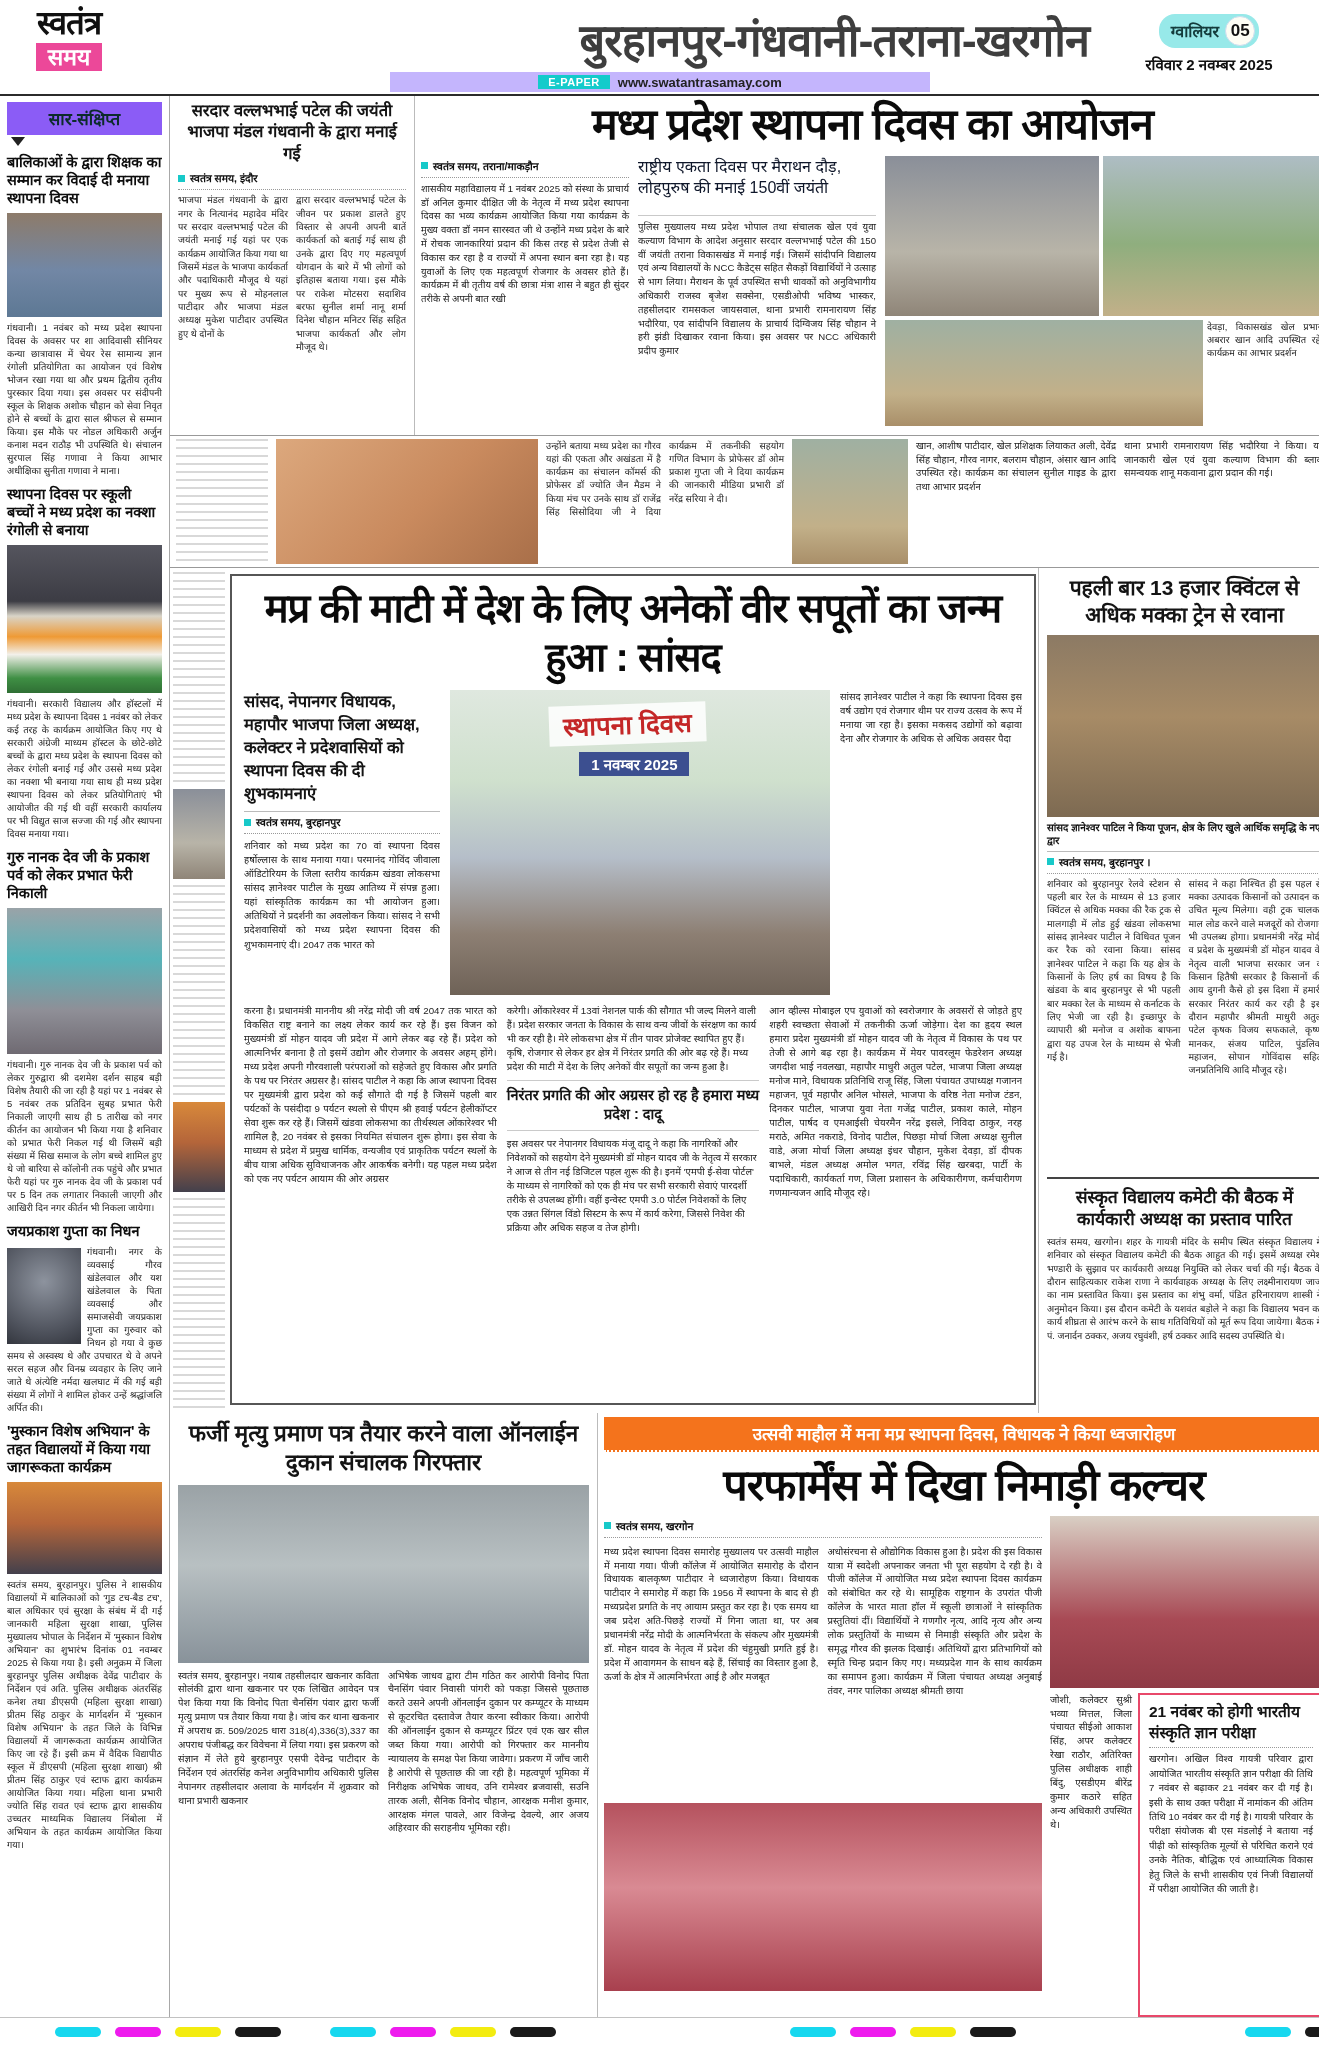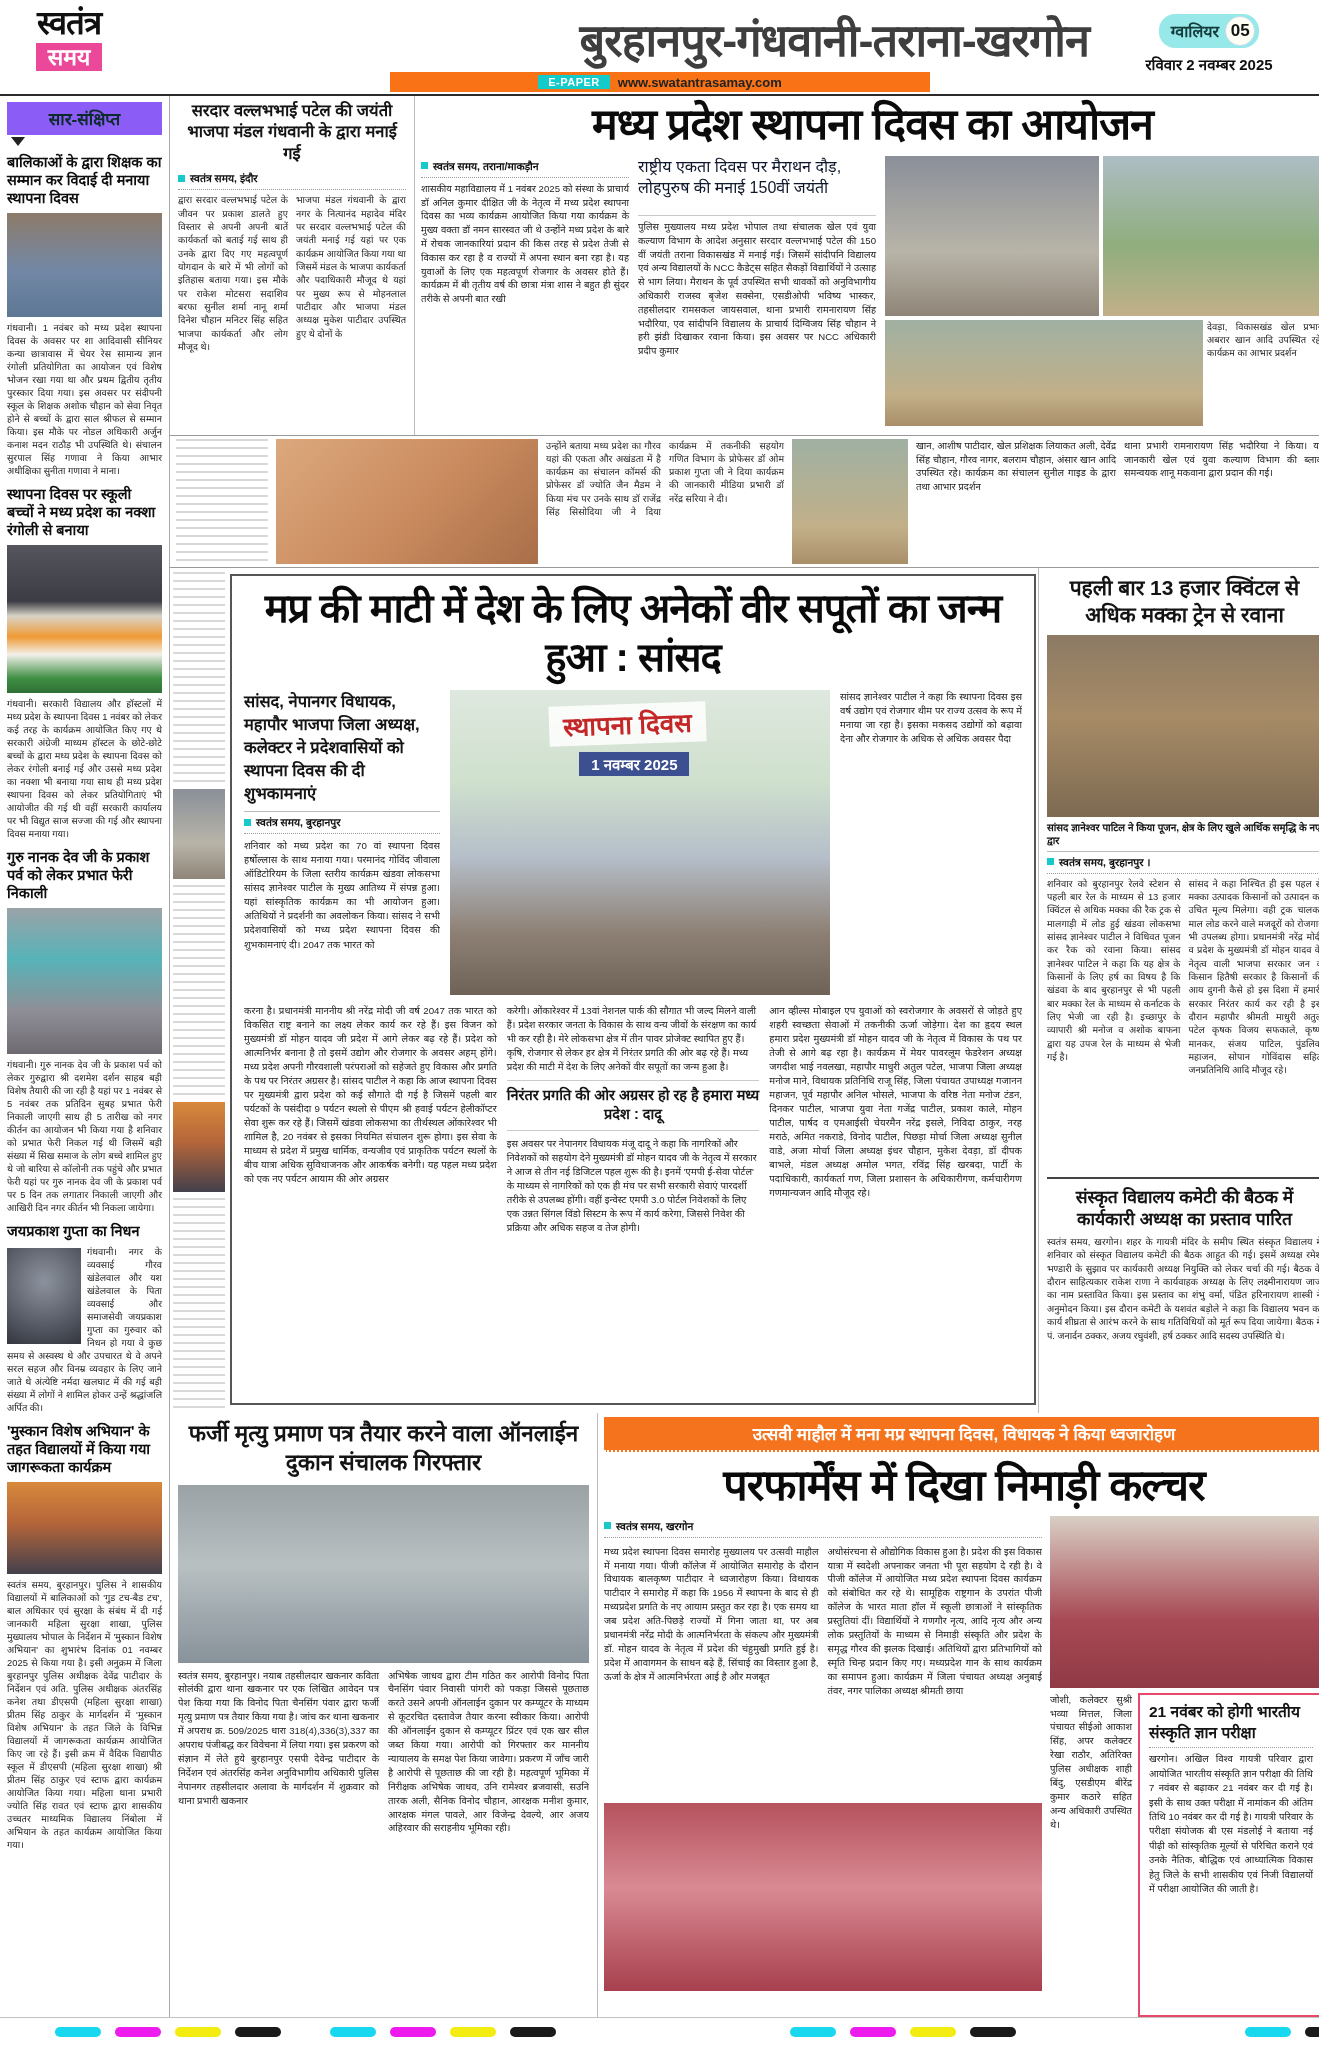--- a/index.html
+++ b/index.html
@@ -9,21 +9,21 @@
   header{height:96px;position:relative;border-bottom:2px solid #2b2b2b;background:#fff}
   .logo{position:absolute;left:14px;top:6px;width:110px;text-align:center}
   .logo1{font-size:33px;font-weight:900;color:#101010;letter-spacing:-1px;line-height:1.05}
   .logo2{display:inline-block;background:#ec4899;color:#fff;font-size:23px;font-weight:900;padding:1px 12px;margin-top:2px;line-height:1.15}
   .region{position:absolute;left:150px;right:230px;top:8px;text-align:right;font-size:45px;font-weight:900;color:#3e3e3e;letter-spacing:-1px;white-space:nowrap}
   .ed{position:absolute;right:10px;top:14px;width:200px;text-align:center}
   .edpill{display:inline-flex;align-items:center;background:#97e9e9;border-radius:16px;padding:2px 4px 2px 12px;gap:6px}
   .edcity{font-size:16px;font-weight:800;color:#143c3c}
   .pgnum{background:#fdfdf4;border:1px solid #cde;border-radius:50%;width:30px;height:30px;display:inline-flex;align-items:center;justify-content:center;font-size:17px;font-weight:900;color:#111}
   .eddate{font-size:15px;font-weight:800;color:#111;margin-top:6px;white-space:nowrap}
-  .epbar{position:absolute;left:390px;bottom:2px;width:540px;height:20px;background:#f97316;display:flex;align-items:center;justify-content:center;gap:8px}
+  .epbar{position:absolute;left:390px;bottom:2px;width:540px;height:20px;background:#c4b5fd;display:flex;align-items:center;justify-content:center;gap:8px}
   .epbadge{background:#13cbcb;color:#fff;font-size:11px;font-weight:800;padding:1px 10px;letter-spacing:.5px}
   .weburl{font-size:13px;font-weight:700;color:#222}
   
   .jt{text-align:justify;color:#232323}
   .byline{display:flex;align-items:center;gap:5px;font-size:10.5px;font-weight:800;color:#111;border-bottom:1px dotted #999;padding:3px 0 4px}
   .sq{width:7px;height:7px;background:#17c9c9;display:inline-block;flex:0 0 auto}
   .ph{position:relative;overflow:hidden;background:#b9b2a6}
   .texture{background:repeating-linear-gradient(180deg,#b9b9b9 0 2px,transparent 2px 8px);opacity:.55}
   
   #main{display:flex;height:1921px}
@@ -191,22 +191,22 @@
   <div id="right">
 
     <div class="zoneA">
       <section class="patel">
         <div class="patel-h">सरदार वल्लभभाई पटेल की जयंती भाजपा मंडल गंधवानी के द्वारा मनाई गई</div>
         <div class="byline">
           <span class="sq"></span>
           <span>स्वतंत्र समय, इंदौर</span>
         </div>
         <div class="patel-cols">
+          <div class="jt">भाजपा मंडल गंधवानी के द्वारा नगर के नित्यानंद महादेव मंदिर पर सरदार वल्लभभाई पटेल की जयंती मनाई गई यहां पर एक कार्यक्रम आयोजित किया गया था जिसमें मंडल के भाजपा कार्यकर्ता और पदाधिकारी मौजूद थे यहां पर मुख्य रूप से मोहनलाल पाटीदार और भाजपा मंडल अध्यक्ष मुकेश पाटीदार उपस्थित हुए थे दोनों के</div>
           <div class="jt">द्वारा सरदार वल्लभभाई पटेल के जीवन पर प्रकाश डालते हुए विस्तार से अपनी अपनी बातें कार्यकर्ता को बताई गई साथ ही उनके द्वारा दिए गए महत्वपूर्ण योगदान के बारे में भी लोगों को इतिहास बताया गया। इस मौके पर राकेश मोटसरा सदाशिव बरफा सुनील शर्मा नानू शर्मा दिनेश चौहान मनिटर सिंह सहित भाजपा कार्यकर्ता और लोग मौजूद थे।</div>
-          <div class="jt">भाजपा मंडल गंधवानी के द्वारा नगर के नित्यानंद महादेव मंदिर पर सरदार वल्लभभाई पटेल की जयंती मनाई गई यहां पर एक कार्यक्रम आयोजित किया गया था जिसमें मंडल के भाजपा कार्यकर्ता और पदाधिकारी मौजूद थे यहां पर मुख्य रूप से मोहनलाल पाटीदार और भाजपा मंडल अध्यक्ष मुकेश पाटीदार उपस्थित हुए थे दोनों के</div>
         </div>
       </section>
 
       <section class="foundation">
         <div class="f-head">मध्य प्रदेश स्थापना दिवस का आयोजन</div>
         <div class="f-body">
           <div class="f-c1">
             <div class="byline">
               <span class="sq"></span>
               <span>स्वतंत्र समय, तराना/माकड़ौन</span>

